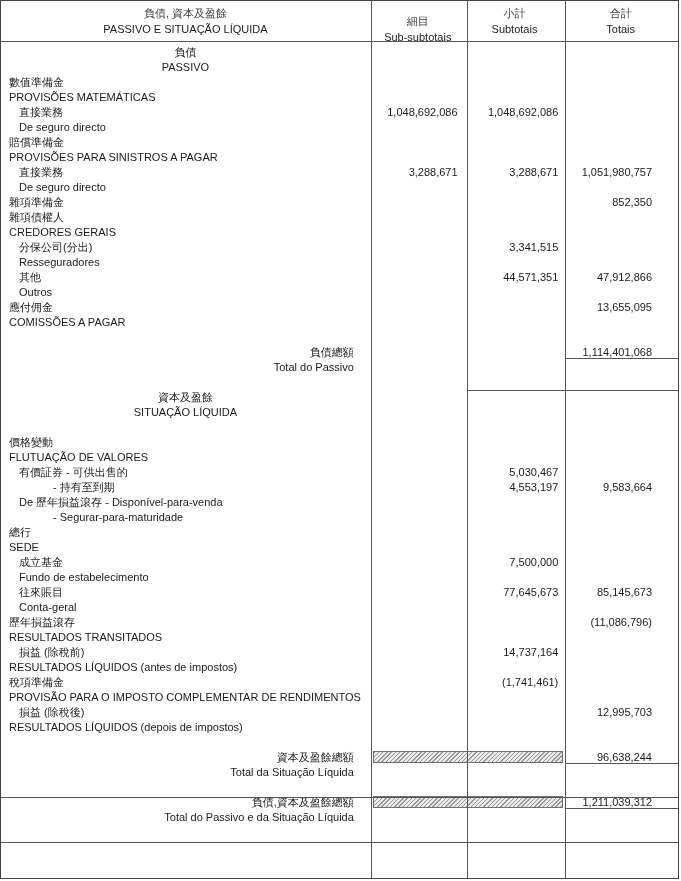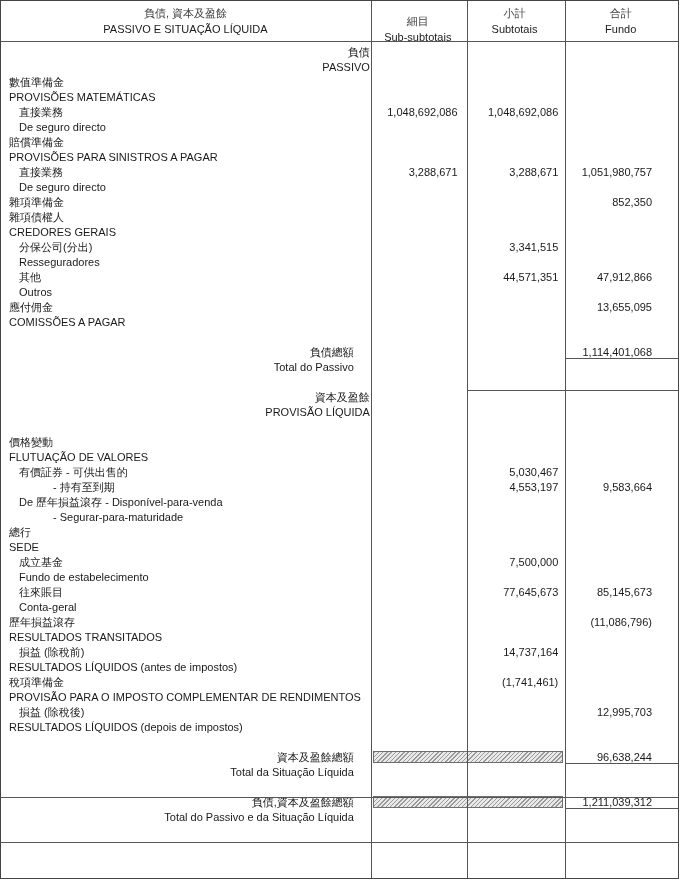--- a/index.html
+++ b/index.html
@@ -46,21 +46,21 @@
   .c{overflow:visible;}
   .c1{width:370px;}
   .c2{width:96px;}
   .c3{width:98px;}
   .c4{width:115px;}
   .num{text-align:right;}
   .c2.num{padding-right:8px;}
   .c3.num{padding-right:5px;}
   .c4.num{padding-right:26px;}
   .c1.left{text-align:left;}
-  .c1.center{text-align:right;}
+  .c1.center{text-align:center;}
   .c1.right{text-align:right;padding-right:16px;}
   .ind0{padding-left:8px;}
   .ind1{padding-left:18px;}
   .ind2{padding-left:52px;}
   
   .hatch{
     position:absolute;left:372px;top:1px;width:190px;height:12px;
     border:1px solid #6e6e6e;
     background:repeating-linear-gradient(135deg,#9a9a9a 0,#9a9a9a 1px,#e9e9e9 1px,#e9e9e9 3px);
   }
@@ -91,21 +91,21 @@
     <div class="hcell hc2">
       <div class="zh">細目</div>
       <div class="pt">Sub-subtotais</div>
     </div>
     <div class="hcell hc3">
       <div class="zh">小計</div>
       <div class="pt">Subtotais</div>
     </div>
     <div class="hcell hc4">
       <div class="zh">合計</div>
-      <div class="pt">Fundo</div>
+      <div class="pt">Totais</div>
     </div>
   </div>
 
   <div class="rows" id="rows">
       <div class="row">
         <div class="c c1 center">負債</div>
         <div class="c c2 num"></div>
         <div class="c c3 num"></div>
         <div class="c c4 num"></div>
       </div>
@@ -241,21 +241,21 @@
         <div class="c c3 num"></div>
         <div class="c c4 num"></div>
       </div>
       <div class="row">
         <div class="c c1 center">資本及盈餘</div>
         <div class="c c2 num"></div>
         <div class="c c3 num"></div>
         <div class="c c4 num"></div>
       </div>
       <div class="row">
-        <div class="c c1 center">PROVISÃO LÍQUIDA</div>
+        <div class="c c1 center">SITUAÇÃO LÍQUIDA</div>
         <div class="c c2 num"></div>
         <div class="c c3 num"></div>
         <div class="c c4 num"></div>
       </div>
       <div class="row">
         <div class="c c1 left ind0"></div>
         <div class="c c2 num"></div>
         <div class="c c3 num"></div>
         <div class="c c4 num"></div>
       </div>

